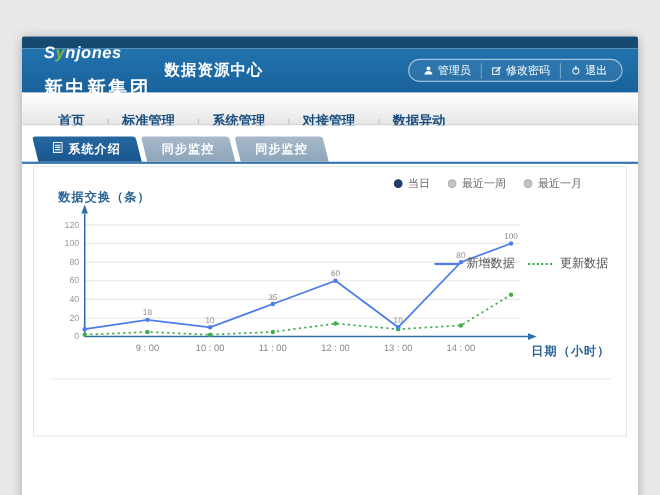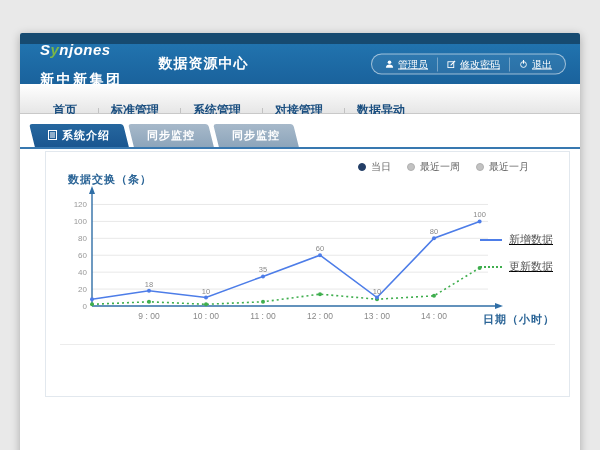--- a/index.html
+++ b/index.html
@@ -8,27 +8,27 @@
 
   .window { position:absolute; left:20px; top:33px; width:560px; height:429px;
             background:#fff; border-radius:2px; box-shadow:0 2px 10px rgba(0,0,0,.28); overflow:hidden; }
 
   .topstrip { height:11px; background:#164a70; }
 
   .header { height:40px; background:linear-gradient(#2173ae,#1a629c); display:flex; align-items:center; padding:0 14px; position:relative; }
   .logo { display:flex; flex-direction:column; line-height:1; margin-left:6px; }
   .logo-line1 { color:#fff; font-size:15px; font-weight:bold; font-style:italic; letter-spacing:.5px; }
   .logo-accent { color:#7ab648; }
-  .logo-sub { color:#fff; font-size:14px; font-weight:bold; letter-spacing:2.5px; margin-top:15px; }
-  .app-title { color:#fff; font-size:14px; font-weight:bold; margin-left:36px; letter-spacing:1px; }
+  .logo-sub { color:#fff; font-size:17px; font-weight:bold; letter-spacing:2.5px; margin-top:15px; }
+  .app-title { color:#fff; font-size:14px; font-weight:bold; margin-left:12px; letter-spacing:1px; }
 
   .user-pill { position:absolute; right:14px; top:50%; transform:translateY(-50%);
                display:flex; align-items:center; height:21px; border:1px solid rgba(255,255,255,.55);
                border-radius:11px; background:rgba(255,255,255,.07); padding:0 4px; }
-  .user-btn { display:flex; align-items:center; gap:4px; color:#fff; font-size:10px; padding:0 9px; cursor:pointer; white-space:nowrap;text-decoration:underline; }
+  .user-btn { display:flex; align-items:center; gap:4px; color:#fff; font-size:10px; padding:0 9px; cursor:pointer; white-space:nowrap; }
   .user-btn + .user-btn { border-left:1px solid rgba(255,255,255,.35);justify-content:space-between; }
   .user-btn svg { display:block; }
 
   .nav { height:30px; background:linear-gradient(#ffffff,#e6e6e6); border-bottom:1px solid #c9c9c9;
          display:flex; align-items:stretch; padding-left:12px; }
   .nav-item { display:flex; align-items:center; padding:0 21px; font-size:12px; font-weight:bold;
               color:#1b4f80; cursor:pointer;margin-top:24px; }
   .nav-item + .nav-item { border-left:1px solid #c2c2c2;padding-left:12px; }
 
   .content { position:relative; height:312px; background:#fff; }
@@ -36,34 +36,34 @@
   .tabbar { position:absolute; left:12px; top:10px; display:flex; z-index:2; }
   .tab { height:23px; transform:skewX(14deg); border-radius:3px 3px 0 0; margin-right:5px;
          display:flex; align-items:center; padding:0 16px; cursor:pointer; }
   .tab-inner { transform:skewX(-14deg); display:flex; align-items:center; gap:5px;
                color:#fff; font-size:11px; font-weight:bold; letter-spacing:1px; }
   .tab.active { background:linear-gradient(#26679f,#1a5690); }
   .tab:not(.active) { background:linear-gradient(#a7b9ca,#8da5bb); }
   .tab-underline { position:absolute; left:0; right:0; top:33px; height:2px; background:#3878b0; }
 
   .panel { position:absolute; left:10px; right:10px; top:37px; height:246px;
-           background:#fff; border:1px solid #e2e8ee;margin-left:15px; }
+           background:#fff; border:1px solid #e2e8ee; }
 
   .radio-row { position:absolute; right:40px; top:8px; display:flex; gap:16px; }
   .radio-opt { display:flex; align-items:center; gap:5px; font-size:10px; color:#666; cursor:pointer; }
   .radio-dot { width:8px; height:8px; border-radius:50%; background:#c2c2c2; border:1px solid #b0b0b0; }
   .radio-opt.selected .radio-dot { background:#233e66; border-color:#233e66; }
 
   .ylabel { position:absolute; left:22px; top:20px; font-size:11px; font-weight:bold; color:#2a6496; letter-spacing:1px; }
   .xlabel { position:absolute; right:14px; top:160px; font-size:11px; font-weight:bold; color:#2a6496; letter-spacing:1px; }
 
   .chart-wrap { position:absolute; left:10px; top:32px; width:470px; height:152px; }
   .chart-wrap svg { display:block; }
 
-  .legend { position:absolute; right:16px; top:80px; display:flex; flex-direction:column; gap:12px;text-decoration:underline; }
+  .legend { position:absolute; right:16px; top:80px; display:flex; flex-direction:row; gap:12px; }
   .legend-item { display:flex; align-items:center; gap:7px; font-size:11px; color:#555; cursor:pointer; }
   .legend-swatch { width:22px; height:0; }
   .legend-swatch.solid { border-top:2px solid #4d7de8; }
   .legend-swatch.dotted { border-top:2px dotted #3fae4e; }
 
   .note-divider { position:absolute; left:14px; right:14px; top:192px; border-top:1px solid #ececec; }
   .note { position:absolute; left:0; right:0; top:204px; text-align:center; font-size:9px; color:#9a9a9a; }
   .note-label { color:#d9534f; font-weight:bold; }
 </style>
 </head>

